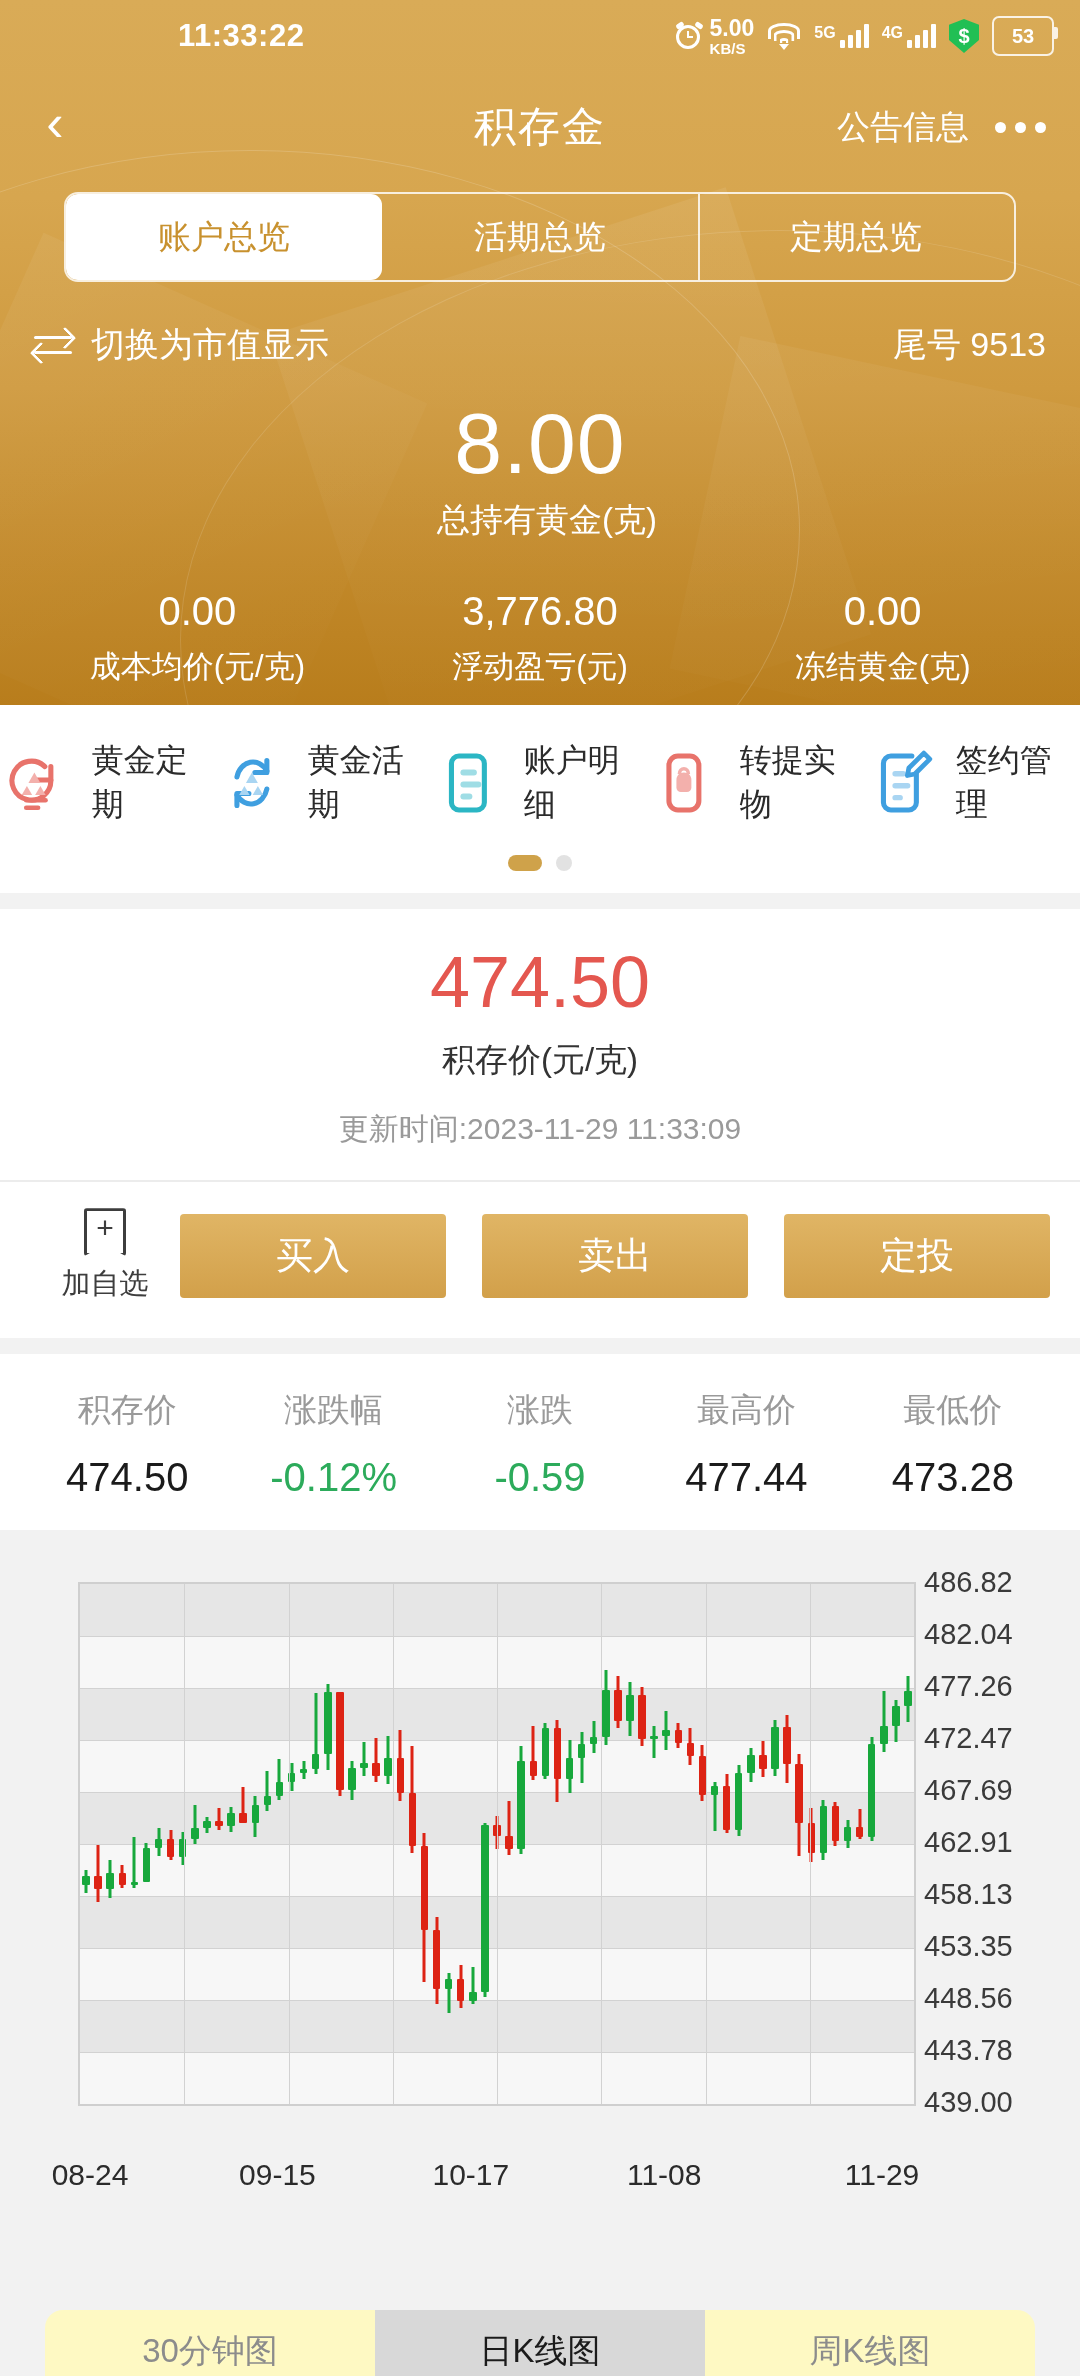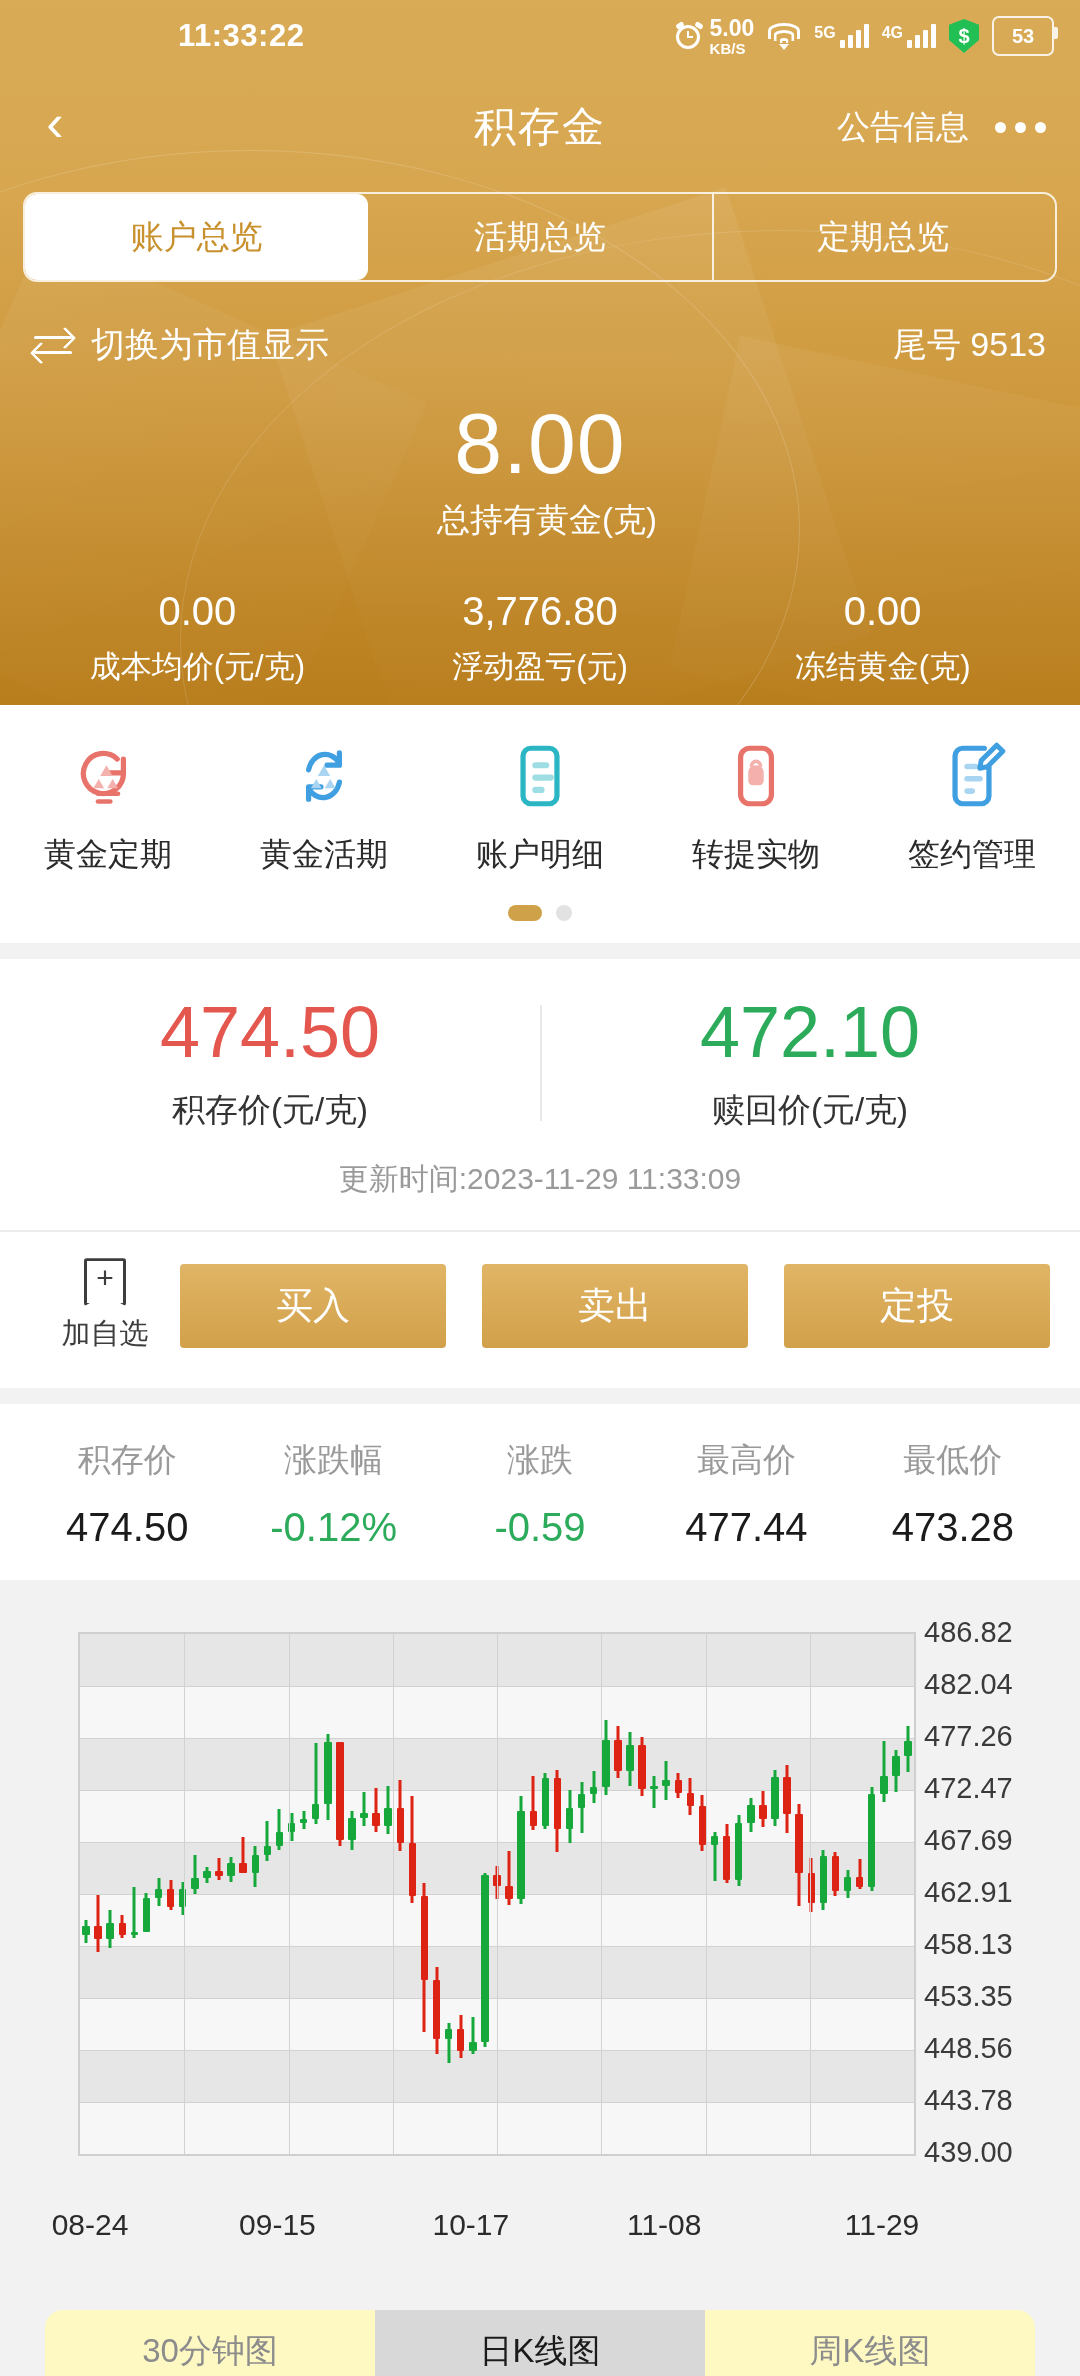--- a/index.html
+++ b/index.html
@@ -86,21 +86,21 @@
   .nav-back{ width:110px; display:flex; align-items:center; justify-content:center;
              font-size:52px; font-weight:300; line-height:1; padding-bottom:8px; }
   .nav-title{ position:absolute; left:0; right:0; text-align:center;
               font-size:42px; font-weight:400; letter-spacing:2px; pointer-events:none; }
   .nav-right{ margin-left:auto; display:flex; align-items:center; gap:22px; padding-right:30px; }
   .nav-notice{ font-size:33px; }
   .nav-dots{ display:flex; gap:9px; align-items:center; padding:6px 4px; }
   .nav-dots i{ width:11px; height:11px; border-radius:50%; background:#fff; display:block; }
 
   
-  .segwrap{ position:relative; margin:10px auto 0; width:1034px; height:90px;
+  .segwrap{ position:relative; margin:10px auto 0; width:952px; height:90px;
             border:2px solid rgba(255,255,255,.82); border-radius:14px;
             display:flex; overflow:hidden; }
   .seg{ flex:1; display:flex; align-items:center; justify-content:center;
         font-size:33px; color:#fff; position:relative; }
   .seg + .seg:before{ content:""; position:absolute; left:0; top:0; bottom:0;
         width:2px; background:rgba(255,255,255,.82); }
   .seg.active{ background:#fff; color:#c8912e; border-radius:11px; }
   .seg.active + .seg:before{ display:none; }
 
   
@@ -127,21 +127,21 @@
 
   
   .stats3{ position:relative; display:flex; margin-top:46px; padding:0 26px; color:#fff; }
   .st{ flex:1; text-align:center; }
   .st-v{ font-size:40px; font-weight:400; }
   .st-l{ font-size:31px; margin-top:12px; }
 
   
   .quick{ background:#fff; padding:34px 0 0; }
   .qrow{ display:flex; }
-  .qitem{ flex:1; display:flex; flex-direction:column; align-items:center; gap:20px; }
+  .qitem{ flex:1; display:flex; align-items:center; gap:20px; }
   .qsvg{ width:74px; height:74px; display:block; }
   .qlbl{ font-size:32px; color:#2b2b2b; }
   .dots{ display:flex; justify-content:center; align-items:center; gap:14px;
          padding:28px 0 22px; }
   .dots .d{ width:16px; height:16px; border-radius:9px; background:#e2e2e2; }
   .dots .d.on{ width:34px; background:#cfa24a; }
 
   
   .gap{ height:16px; background:#f2f2f2; }
   .card{ background:#fff; }
@@ -379,24 +379,20 @@
 </div>
 
 <div class="gap"></div>
 
 <div class="card">
   <div class="prices">
     <div class="pcol">
       <div class="p-v buy">474.50</div>
       <div class="p-l">积存价(元/克)</div>
     </div>
-    <div class="pcol">
-      <div class="p-v sell">472.10</div>
-      <div class="p-l">赎回价(元/克)</div>
-    </div>
   </div>
   <div class="updated">更新时间:2023-11-29 11:33:09</div>
 
   <div class="actions">
     <div class="addfav">
       <span class="ico-bm">
         <span>+</span>
       </span>
       <span class="t">加自选</span>
     </div>

